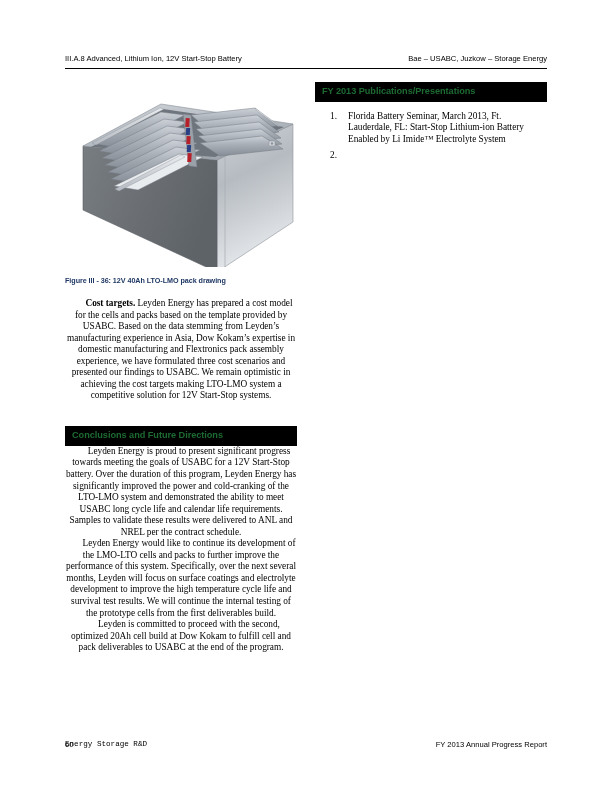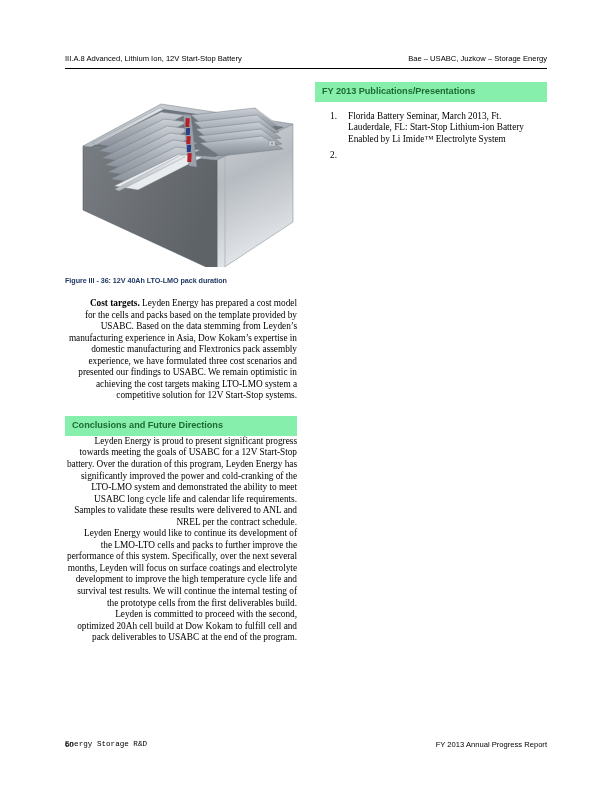--- a/index.html
+++ b/index.html
@@ -74,36 +74,36 @@
     font-size: 7.2px;
     font-weight: bold;
     color: #1f3864;
     line-height: 11px;
     margin-top: 8px;
     letter-spacing: -0.05px;
   }
 
   
   .section-band {
-    background: #86efac;
+    background: #000000;
     padding: 3px 0 4px 7px;
     font-family: "Liberation Sans", "DejaVu Sans", sans-serif;
     font-size: 9.2px;
     font-weight: bold;
     color: #1d6b33;
     line-height: 13px;
     letter-spacing: -0.05px;
   }
 
   
   p.body {
     margin: 0;
     font-size: 9.3px;
     line-height: 11.55px;
-    text-align: right;
+    text-align: center;
     text-indent: 16px;
     letter-spacing: -0.02px;
   }
   p.body + p.body {
     margin-top: 0;
   }
   .gap-after-band { margin-top: 10px; }
 
   
   ol.pub-list {
@@ -240,25 +240,25 @@
 
       <g>
         <rect x="204" y="59" width="6" height="5" rx="1" fill="#cfd4da" stroke="#888e95" stroke-width="0.5"></rect>
         <circle cx="207" cy="61.5" r="1.2" fill="#8f959b"></circle>
       </g>
 
       <line x1="160" y1="74" x2="160" y2="186" stroke="#a6acb2" stroke-width="0.7"></line>
     </svg>
   </div>
 
-  <div id="figure-caption">Figure III - 36: 12V 40Ah LTO-LMO pack duration</div>
+  <div id="figure-caption">Figure III - 36: 12V 40Ah LTO-LMO pack drawing</div>
 
   <p class="body" style="margin-top:12px;"><b>Cost targets.</b><span> Leyden Energy has prepared a cost model for the cells and packs based on the template provided by USABC. Based on the data stemming from Leyden’s manufacturing experience in Asia, Dow Kokam’s expertise in domestic manufacturing and Flextronics pack assembly experience, we have formulated three cost scenarios and presented our findings to USABC. We remain optimistic in achieving the cost targets making LTO-LMO system a competitive solution for 12V Start-Stop systems.</span></p>
 
-  <div class="section-band" style="margin-top:14px;">Conclusions and Future Directions</div>
+  <div class="section-band" style="margin-top:24px;">Conclusions and Future Directions</div>
 
   <p class="body gap-after-band">Leyden Energy is proud to present significant progress towards meeting the goals of USABC for a 12V Start-Stop battery. Over the duration of this program, Leyden Energy has significantly improved the power and cold-cranking of the LTO-LMO system and demonstrated the ability to meet USABC long cycle life and calendar life requirements. Samples to validate these results were delivered to ANL and NREL per the contract schedule.</p>
   <p class="body">Leyden Energy would like to continue its development of the LMO-LTO cells and packs to further improve the performance of this system. Specifically, over the next several months, Leyden will focus on surface coatings and electrolyte development to improve the high temperature cycle life and survival test results. We will continue the internal testing of the prototype cells from the first deliverables build.</p>
   <p class="body">Leyden is committed to proceed with the second, optimized 20Ah cell build at Dow Kokam to fulfill cell and pack deliverables to USABC at the end of the program.</p>
 </div>
 
 <div class="col-right">
   <div class="section-band">FY 2013 Publications/Presentations</div>
 
   <ol class="pub-list">

